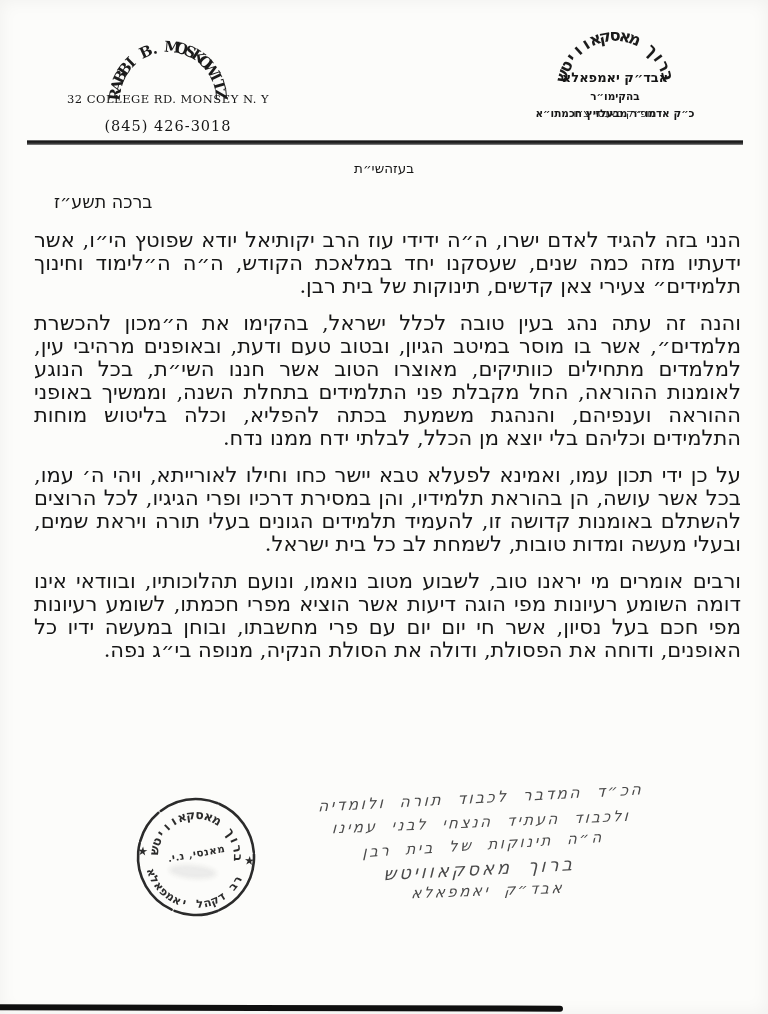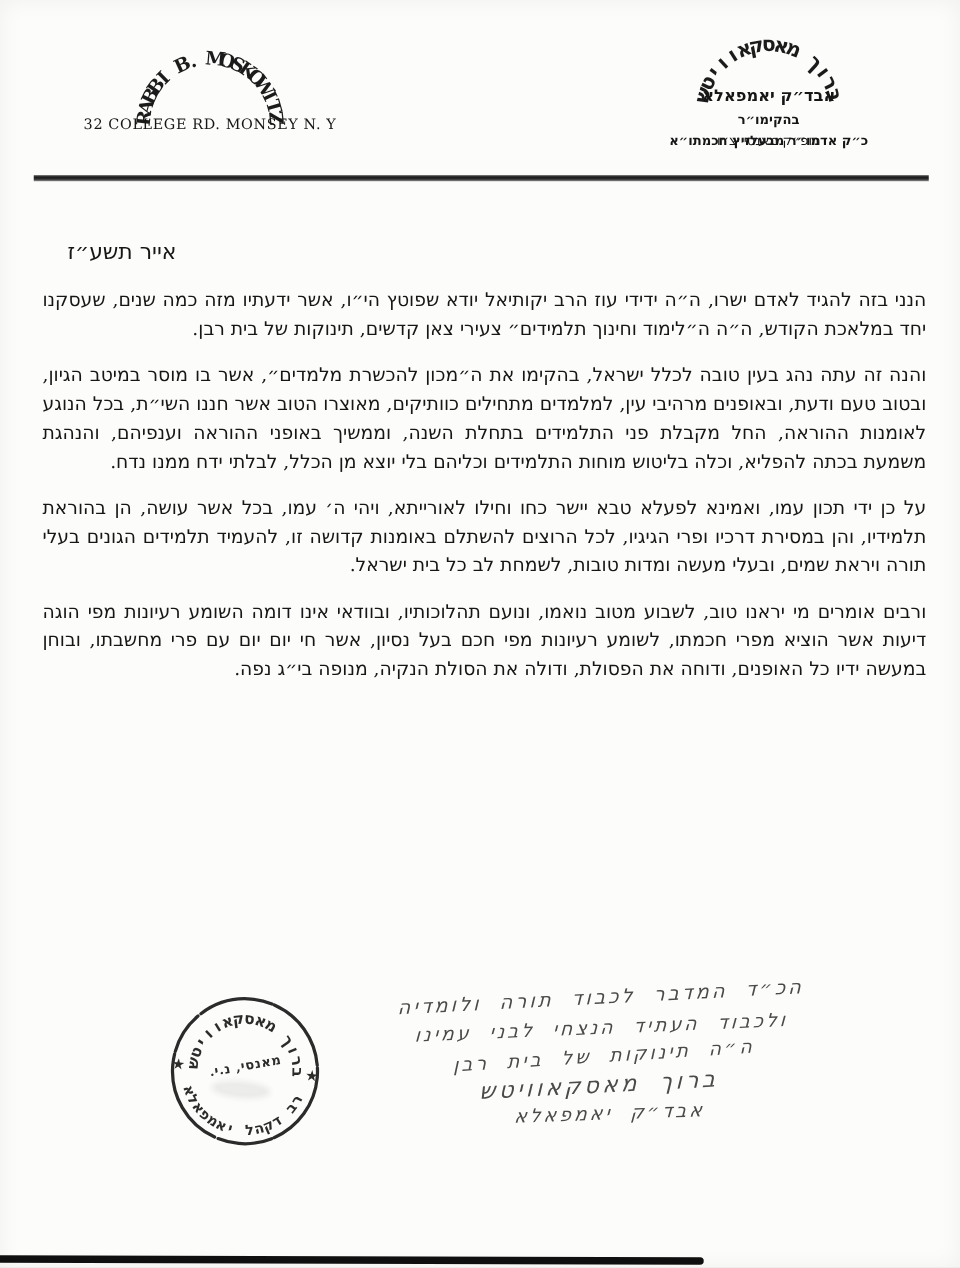--- a/index.html
+++ b/index.html
@@ -39,21 +39,21 @@
     position:absolute;top:140px;left:27px;right:25px;height:5px;
     background:linear-gradient(180deg,#8a8a8a 0%,#1a1a1a 30%,#2d2d2d 65%,#8f8f8f 100%);
   }
   .bsd{position:absolute;top:160px;left:0;width:100%;text-align:center;font-size:13.5px;direction:rtl;}
   .date{position:absolute;top:192px;left:54px;font-size:17.5px;direction:rtl;white-space:nowrap;}
 
   
   .body-text{
     position:absolute;top:229px;left:34px;right:27px;
     direction:rtl;text-align:justify;
-    font-size:15px;line-height:23px;
+    font-size:21px;line-height:23px;
   }
   .body-text p{margin:0 0 14px 0;}
 
   
   .handwriting{
     position:absolute;top:789px;right:122px;width:330px;
     direction:rtl;text-align:right;
     transform:rotate(-3deg);
     font-family:"DejaVu Sans",sans-serif;
     font-style:italic;
@@ -114,20 +114,21 @@
         <span style="position: absolute; left: 106px; top: 84px; transform-origin: 0px 0px; white-space: pre; transform: rotate(14.8235deg) translate(-50%, -62px);">O</span>
         <span style="position: absolute; left: 106px; top: 84px; transform-origin: 0px 0px; white-space: pre; transform: rotate(24.7059deg) translate(-50%, -62px);">S</span>
         <span style="position: absolute; left: 106px; top: 84px; transform-origin: 0px 0px; white-space: pre; transform: rotate(34.5882deg) translate(-50%, -62px);">K</span>
         <span style="position: absolute; left: 106px; top: 84px; transform-origin: 0px 0px; white-space: pre; transform: rotate(44.4706deg) translate(-50%, -62px);">O</span>
         <span style="position: absolute; left: 106px; top: 84px; transform-origin: 0px 0px; white-space: pre; transform: rotate(54.3529deg) translate(-50%, -62px);">W</span>
         <span style="position: absolute; left: 106px; top: 84px; transform-origin: 0px 0px; white-space: pre; transform: rotate(64.2353deg) translate(-50%, -62px);">I</span>
         <span style="position: absolute; left: 106px; top: 84px; transform-origin: 0px 0px; white-space: pre; transform: rotate(74.1176deg) translate(-50%, -62px);">T</span>
         <span style="position: absolute; left: 106px; top: 84px; transform-origin: 0px 0px; white-space: pre; transform: rotate(84deg) translate(-50%, -62px);">Z</span>
       </div>
     <div class="lh-line en-addr">32 COLLEGE RD. MONSEY N. Y</div>
+    <div class="lh-line en-phone">(845) 426-3018</div>
   </div>
 
   <div class="lh-block lh-he">
     <div class="arc arc-he">
         <span style="position: absolute; left: 95px; top: 78px; transform-origin: 0px 0px; white-space: pre; transform: rotate(75deg) translate(-50%, -64px);">ב</span>
         <span style="position: absolute; left: 95px; top: 78px; transform-origin: 0px 0px; white-space: pre; transform: rotate(64.2857deg) translate(-50%, -64px);">ר</span>
         <span style="position: absolute; left: 95px; top: 78px; transform-origin: 0px 0px; white-space: pre; transform: rotate(53.5714deg) translate(-50%, -64px);">ו</span>
         <span style="position: absolute; left: 95px; top: 78px; transform-origin: 0px 0px; white-space: pre; transform: rotate(42.8571deg) translate(-50%, -64px);">ך</span>
         <span style="position: absolute; left: 95px; top: 78px; transform-origin: 0px 0px; white-space: pre; transform: rotate(32.1429deg) translate(-50%, -64px);"> </span>
         <span style="position: absolute; left: 95px; top: 78px; transform-origin: 0px 0px; white-space: pre; transform: rotate(21.4286deg) translate(-50%, -64px);">מ</span>
@@ -142,21 +143,22 @@
         <span style="position: absolute; left: 95px; top: 78px; transform-origin: 0px 0px; white-space: pre; transform: rotate(-75deg) translate(-50%, -64px);">ש</span>
       </div>
     <div class="lh-line he-t1">אבד״ק יאמפאלא</div>
     <div class="lh-line he-t2">בהקימו״ר</div>
     <div class="lh-line he-t3">כ״ק אדמו״ר מבעלזיץ חכמתו״א</div>
     <div class="lh-line he-t4">חופ״ק מאנסי יצ״ו</div>
   </div>
 
   <div class="rule"></div>
 
-  <div class="date">אייר תשע״ז</div>
+  <div class="bsd">בעזהשי״ת</div>
+  <div class="date">ברכה תשע״ז</div>
 
   <div class="body-text">
     <p>הנני בזה להגיד לאדם ישרו, ה״ה ידידי עוז הרב יקותיאל יודא שפוטץ הי״ו, אשר ידעתיו מזה כמה שנים, שעסקנו יחד במלאכת הקודש, ה״ה ה״לימוד וחינוך תלמידים״ צעירי צאן קדשים, תינוקות של בית רבן.</p>
     <p>והנה זה עתה נהג בעין טובה לכלל ישראל, בהקימו את ה״מכון להכשרת מלמדים״, אשר בו מוסר במיטב הגיון, ובטוב טעם ודעת, ובאופנים מרהיבי עין, למלמדים מתחילים כוותיקים, מאוצרו הטוב אשר חננו השי״ת, בכל הנוגע לאומנות ההוראה, החל מקבלת פני התלמידים בתחלת השנה, וממשיך באופני ההוראה וענפיהם, והנהגת משמעת בכתה להפליא, וכלה בליטוש מוחות התלמידים וכליהם בלי יוצא מן הכלל, לבלתי ידח ממנו נדח.</p>
     <p>על כן ידי תכון עמו, ואמינא לפעלא טבא יישר כחו וחילו לאורייתא, ויהי ה׳ עמו, בכל אשר עושה, הן בהוראת תלמידיו, והן במסירת דרכיו ופרי הגיגיו, לכל הרוצים להשתלם באומנות קדושה זו, להעמיד תלמידים הגונים בעלי תורה ויראת שמים, ובעלי מעשה ומדות טובות, לשמחת לב כל בית ישראל.</p>
     <p>ורבים אומרים מי יראנו טוב, לשבוע מטוב נואמו, ונועם תהלוכותיו, ובוודאי אינו דומה השומע רעיונות מפי הוגה דיעות אשר הוציא מפרי חכמתו, לשומע רעיונות מפי חכם בעל נסיון, אשר חי יום יום עם פרי מחשבתו, ובוחן במעשה ידיו כל האופנים, ודוחה את הפסולת, ודולה את הסולת הנקיה, מנופה בי״ג נפה.</p>
   </div>
 
   <div class="handwriting">
     <div class="hw hw-0">הכ״ד המדבר לכבוד תורה ולומדיה</div>

